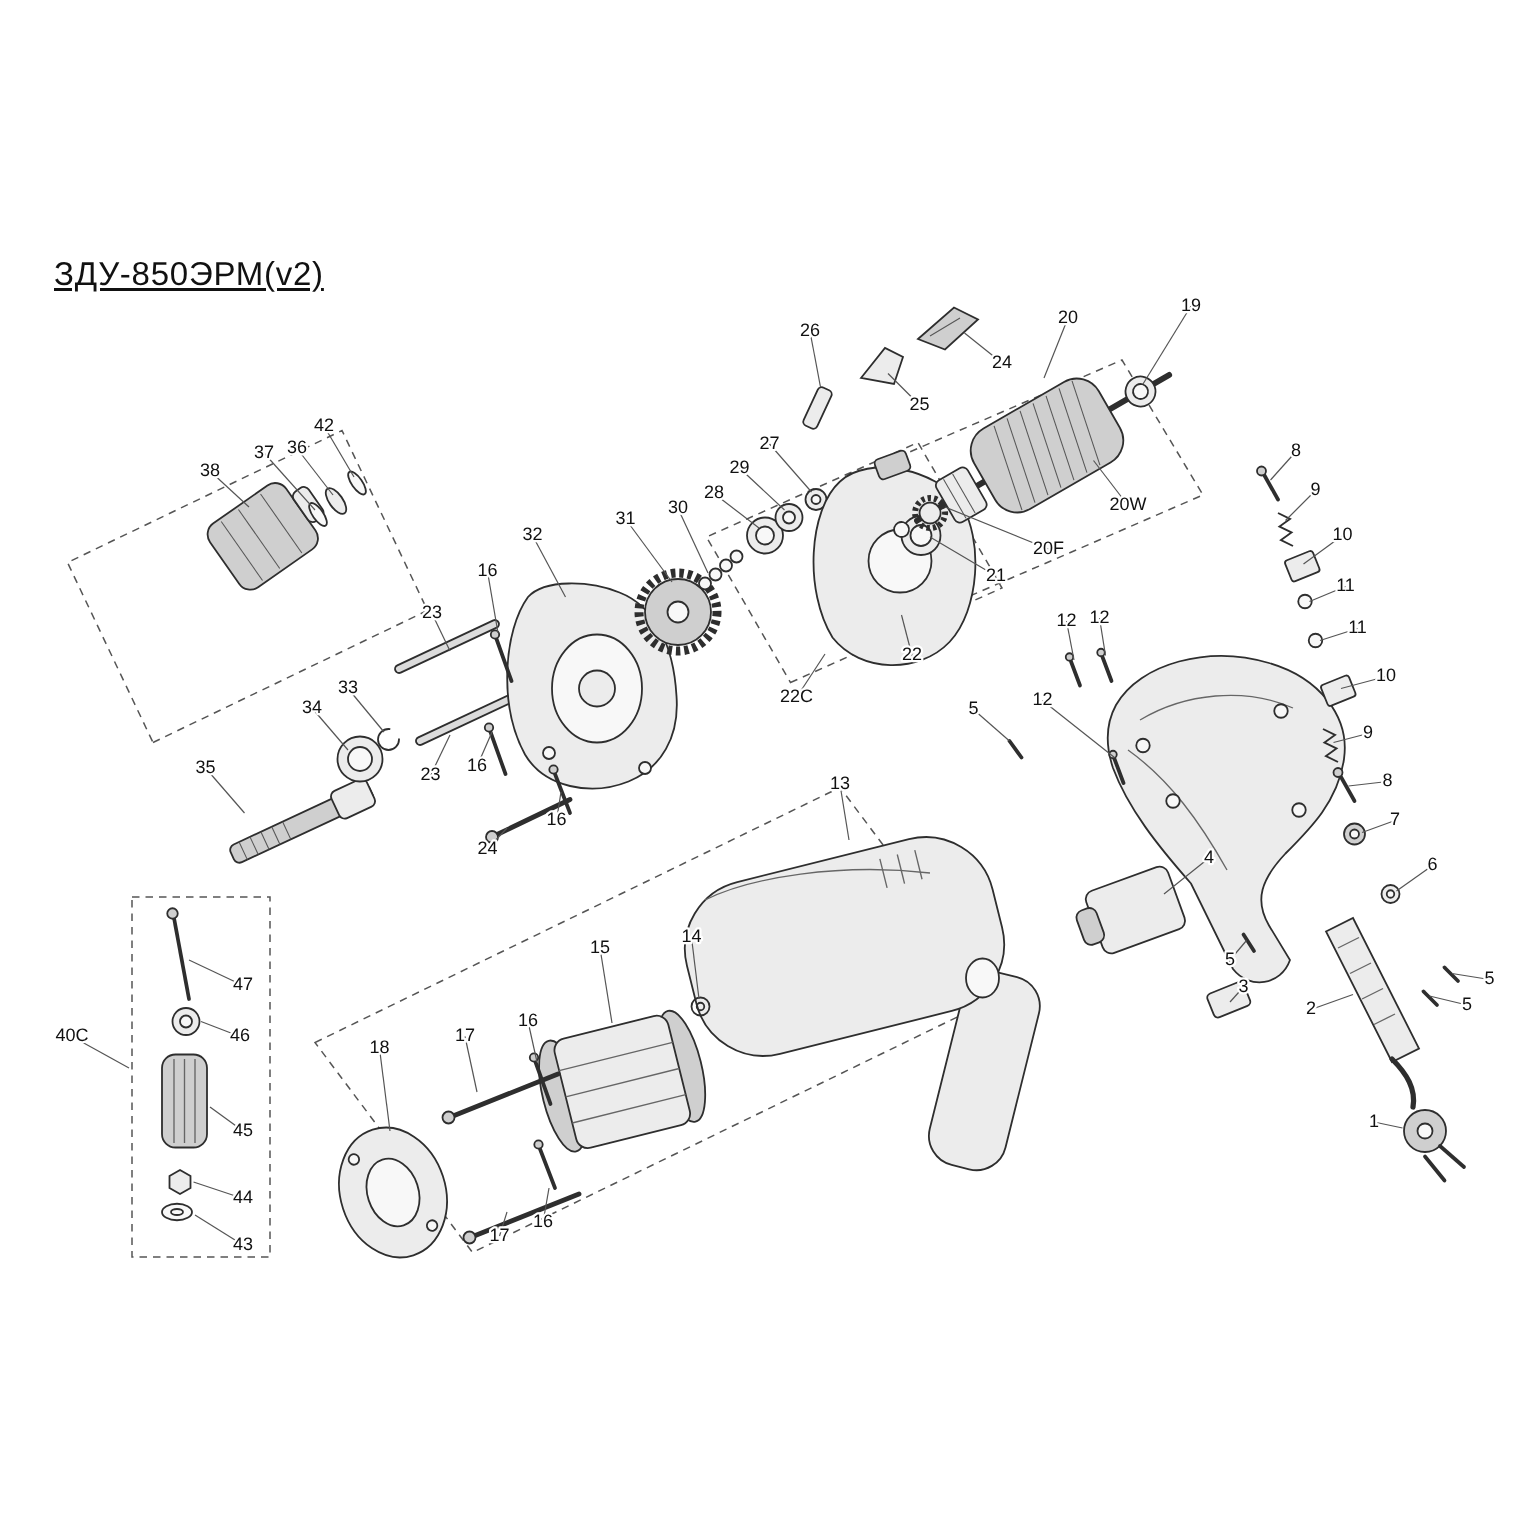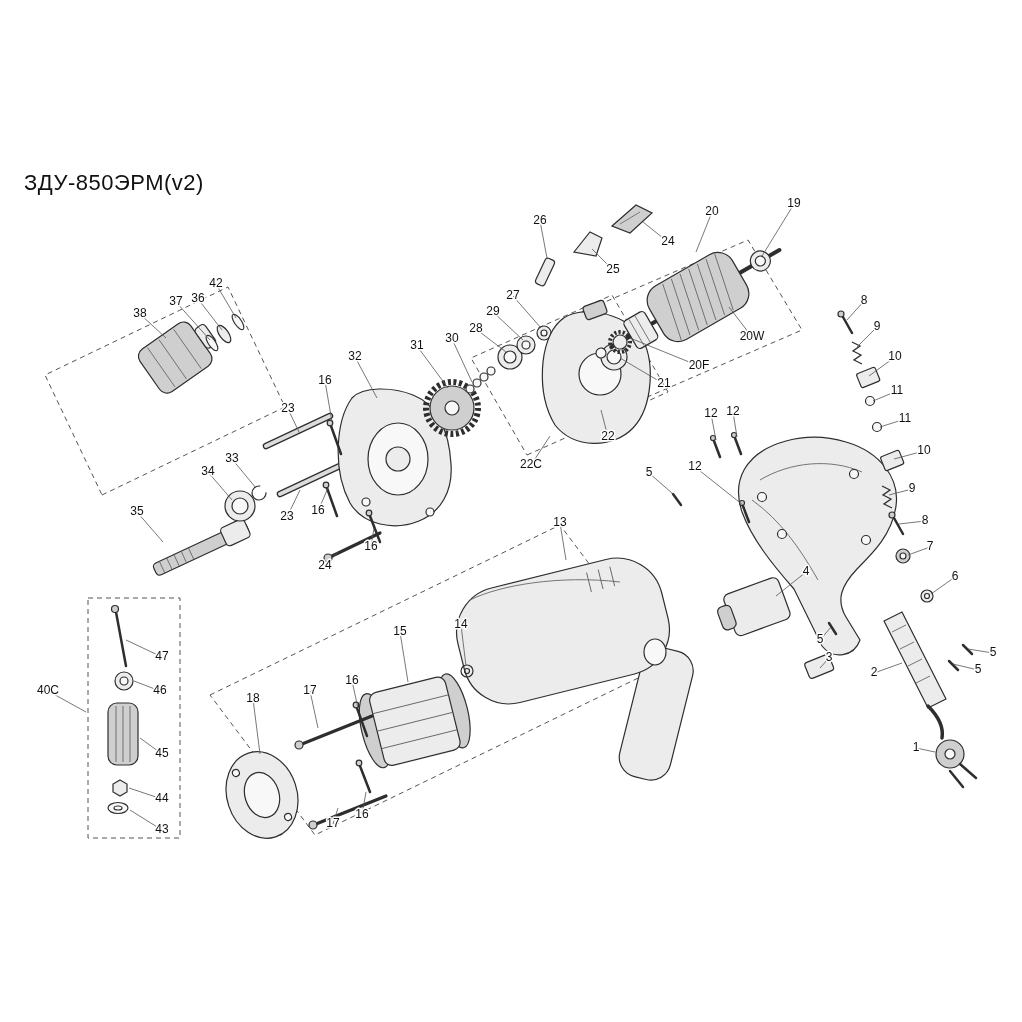--- a/index.html
+++ b/index.html
@@ -1,18 +1,18 @@
 <!DOCTYPE html>
 <html><head>
 <meta charset="utf-8">
 <style>
   html,body{margin:0;padding:0;background:#ffffff;}
   .canvas{position:relative;width:1022px;height:1022px;background:#fff;overflow:hidden;
           font-family:"Liberation Sans",sans-serif;}
-  .title{position:absolute;left:24px;top:170px;font-size:22px;color:#111;letter-spacing:.5px;}
+  .title{position:absolute;left:36px;top:170px;font-size:22px;color:#111;letter-spacing:.5px;text-decoration:underline;}
   svg{position:absolute;left:0;top:0;}
   .part{stroke:#2e2e2e;stroke-width:1.2;fill:#ececec;}
   .dark{fill:#cfcfcf;}
   .light{fill:#f8f8f8;}
   .lineonly{fill:none;}
   .dashedbox{fill:none;stroke:#555;stroke-width:1;stroke-dasharray:5 4;}
   .leader{stroke:#555;stroke-width:0.8;}
   .hatch{stroke:#555;stroke-width:0.7;}
   .hatch2{stroke:#666;stroke-width:0.9;fill:none;}
   .gear-teeth{fill:none;stroke:#2e2e2e;stroke-width:6;stroke-dasharray:3 2.6;}

